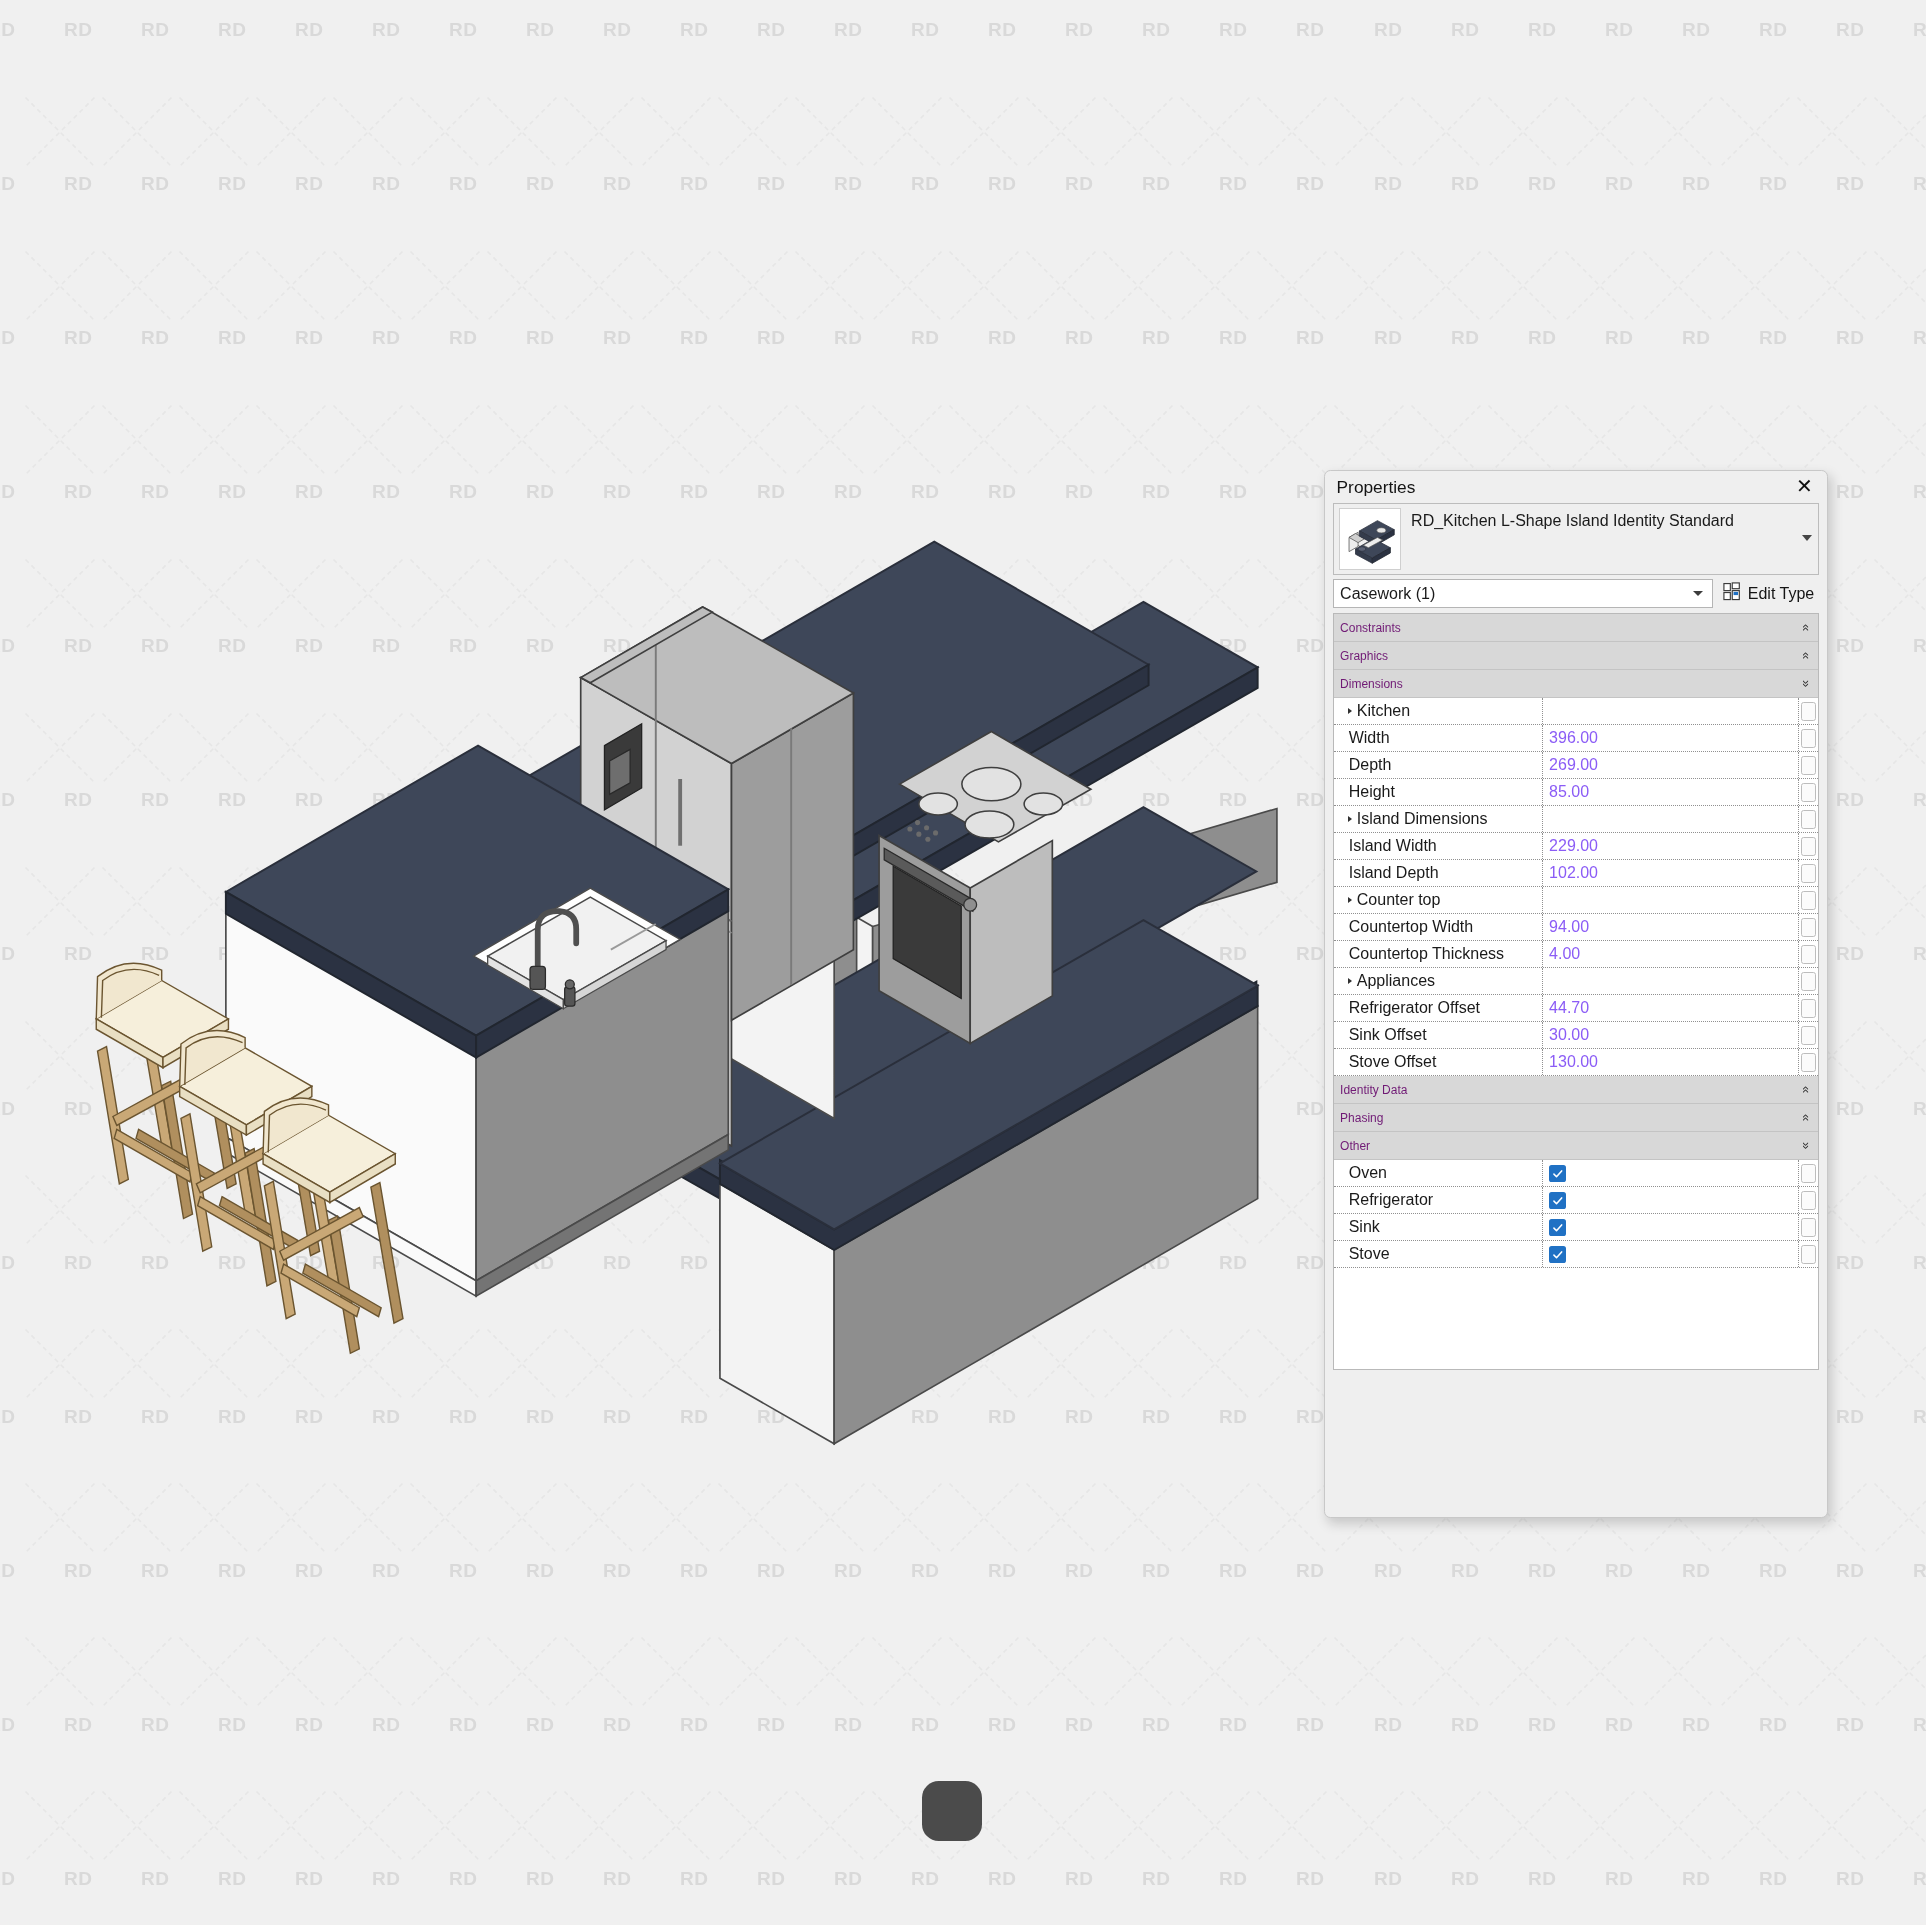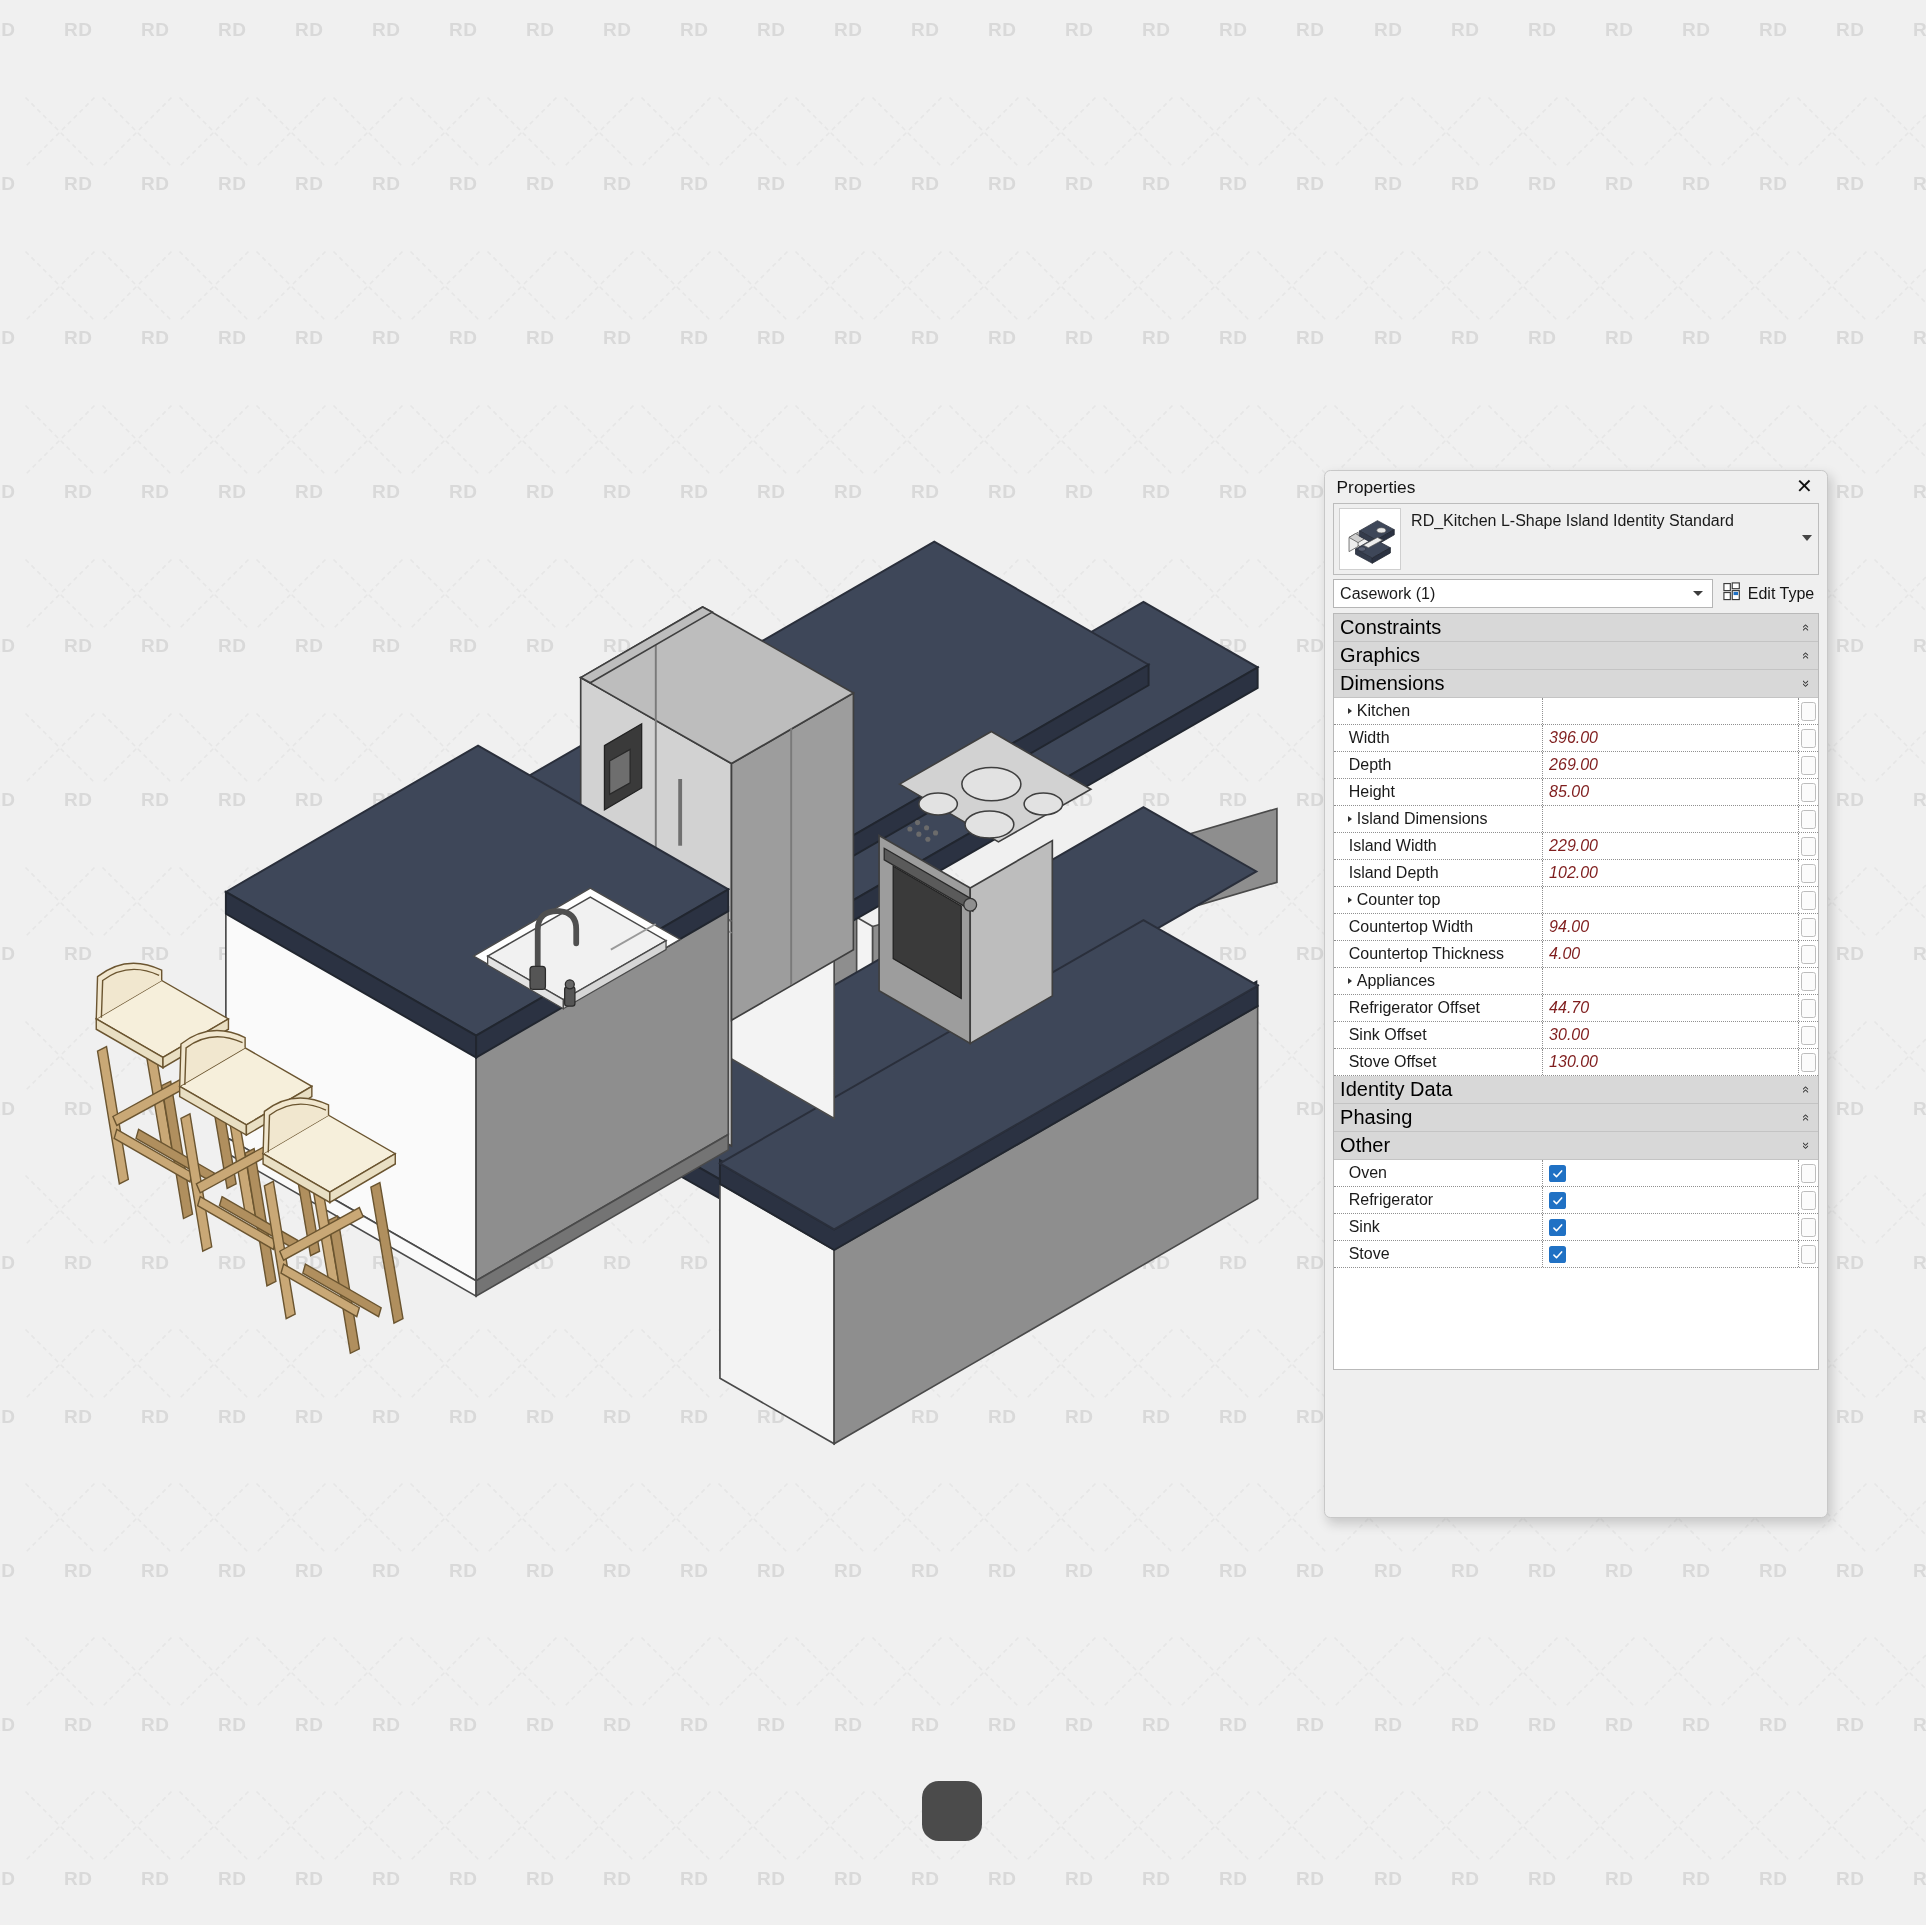--- a/index.html
+++ b/index.html
@@ -107,41 +107,41 @@
     border:0.6px solid #b9b9b9;
     background:#ffffff;
     box-sizing:border-box;
     height:757px;overflow:hidden;position:relative;
   }
   .group-row{
     height:27px;background:#d8d8d8;border-bottom:0.6px solid #c4c4c4;
     display:flex;align-items:center;justify-content:space-between;
     padding:0 7.7px 0 6.4px;cursor:pointer;
   }
-  .group-row .glabel{font-size:20px;color:#000000;}
+  .group-row .glabel{font-size:12px;color:#701a75;}
   .chev{font-size:13px;color:#2a2a2a;line-height:.7;letter-spacing:0;}
   .param-row{
     height:26px;display:flex;align-items:stretch;
     border-bottom:0.6px dotted #909090;background:#ffffff;
   }
   .param-row:last-child{border-bottom:0.6px dotted #909090;}
   .p-name{
     width:209px;flex:0 0 auto;display:flex;align-items:center;
     padding-left:15px;box-sizing:border-box;
     border-right:0.6px dotted #909090;font-size:16px;color:#1a1a1a;
   }
   .p-name.sub{padding-left:14px;}
   .p-name.sub::before{
     content:"";display:inline-block;margin-right:5.1px;
     border-left:4.5px solid #303030;border-top:3.2px solid transparent;border-bottom:3.2px solid transparent;
   }
   .p-value{
     flex:1 1 auto;display:flex;align-items:center;
     padding-left:6.4px;box-sizing:border-box;
-    border-right:0.6px dotted #909090;font-size:16px;color:#7f1d1d;font-style:italic;
+    border-right:0.6px dotted #909090;font-size:16px;color:#8b5cf6;
   }
   .p-lock{
     width:19px;flex:0 0 auto;display:flex;align-items:center;justify-content:center;
   }
   .lockbox{
     width:13px;height:17.3px;border:0.6px solid #bdbdbd;border-radius:2.6px;background:#fbfbfb;
   }
   .cb{
     width:16.7px;height:16.7px;border-radius:2.6px;background:#2071c4;
     display:flex;align-items:center;justify-content:center;cursor:pointer;

